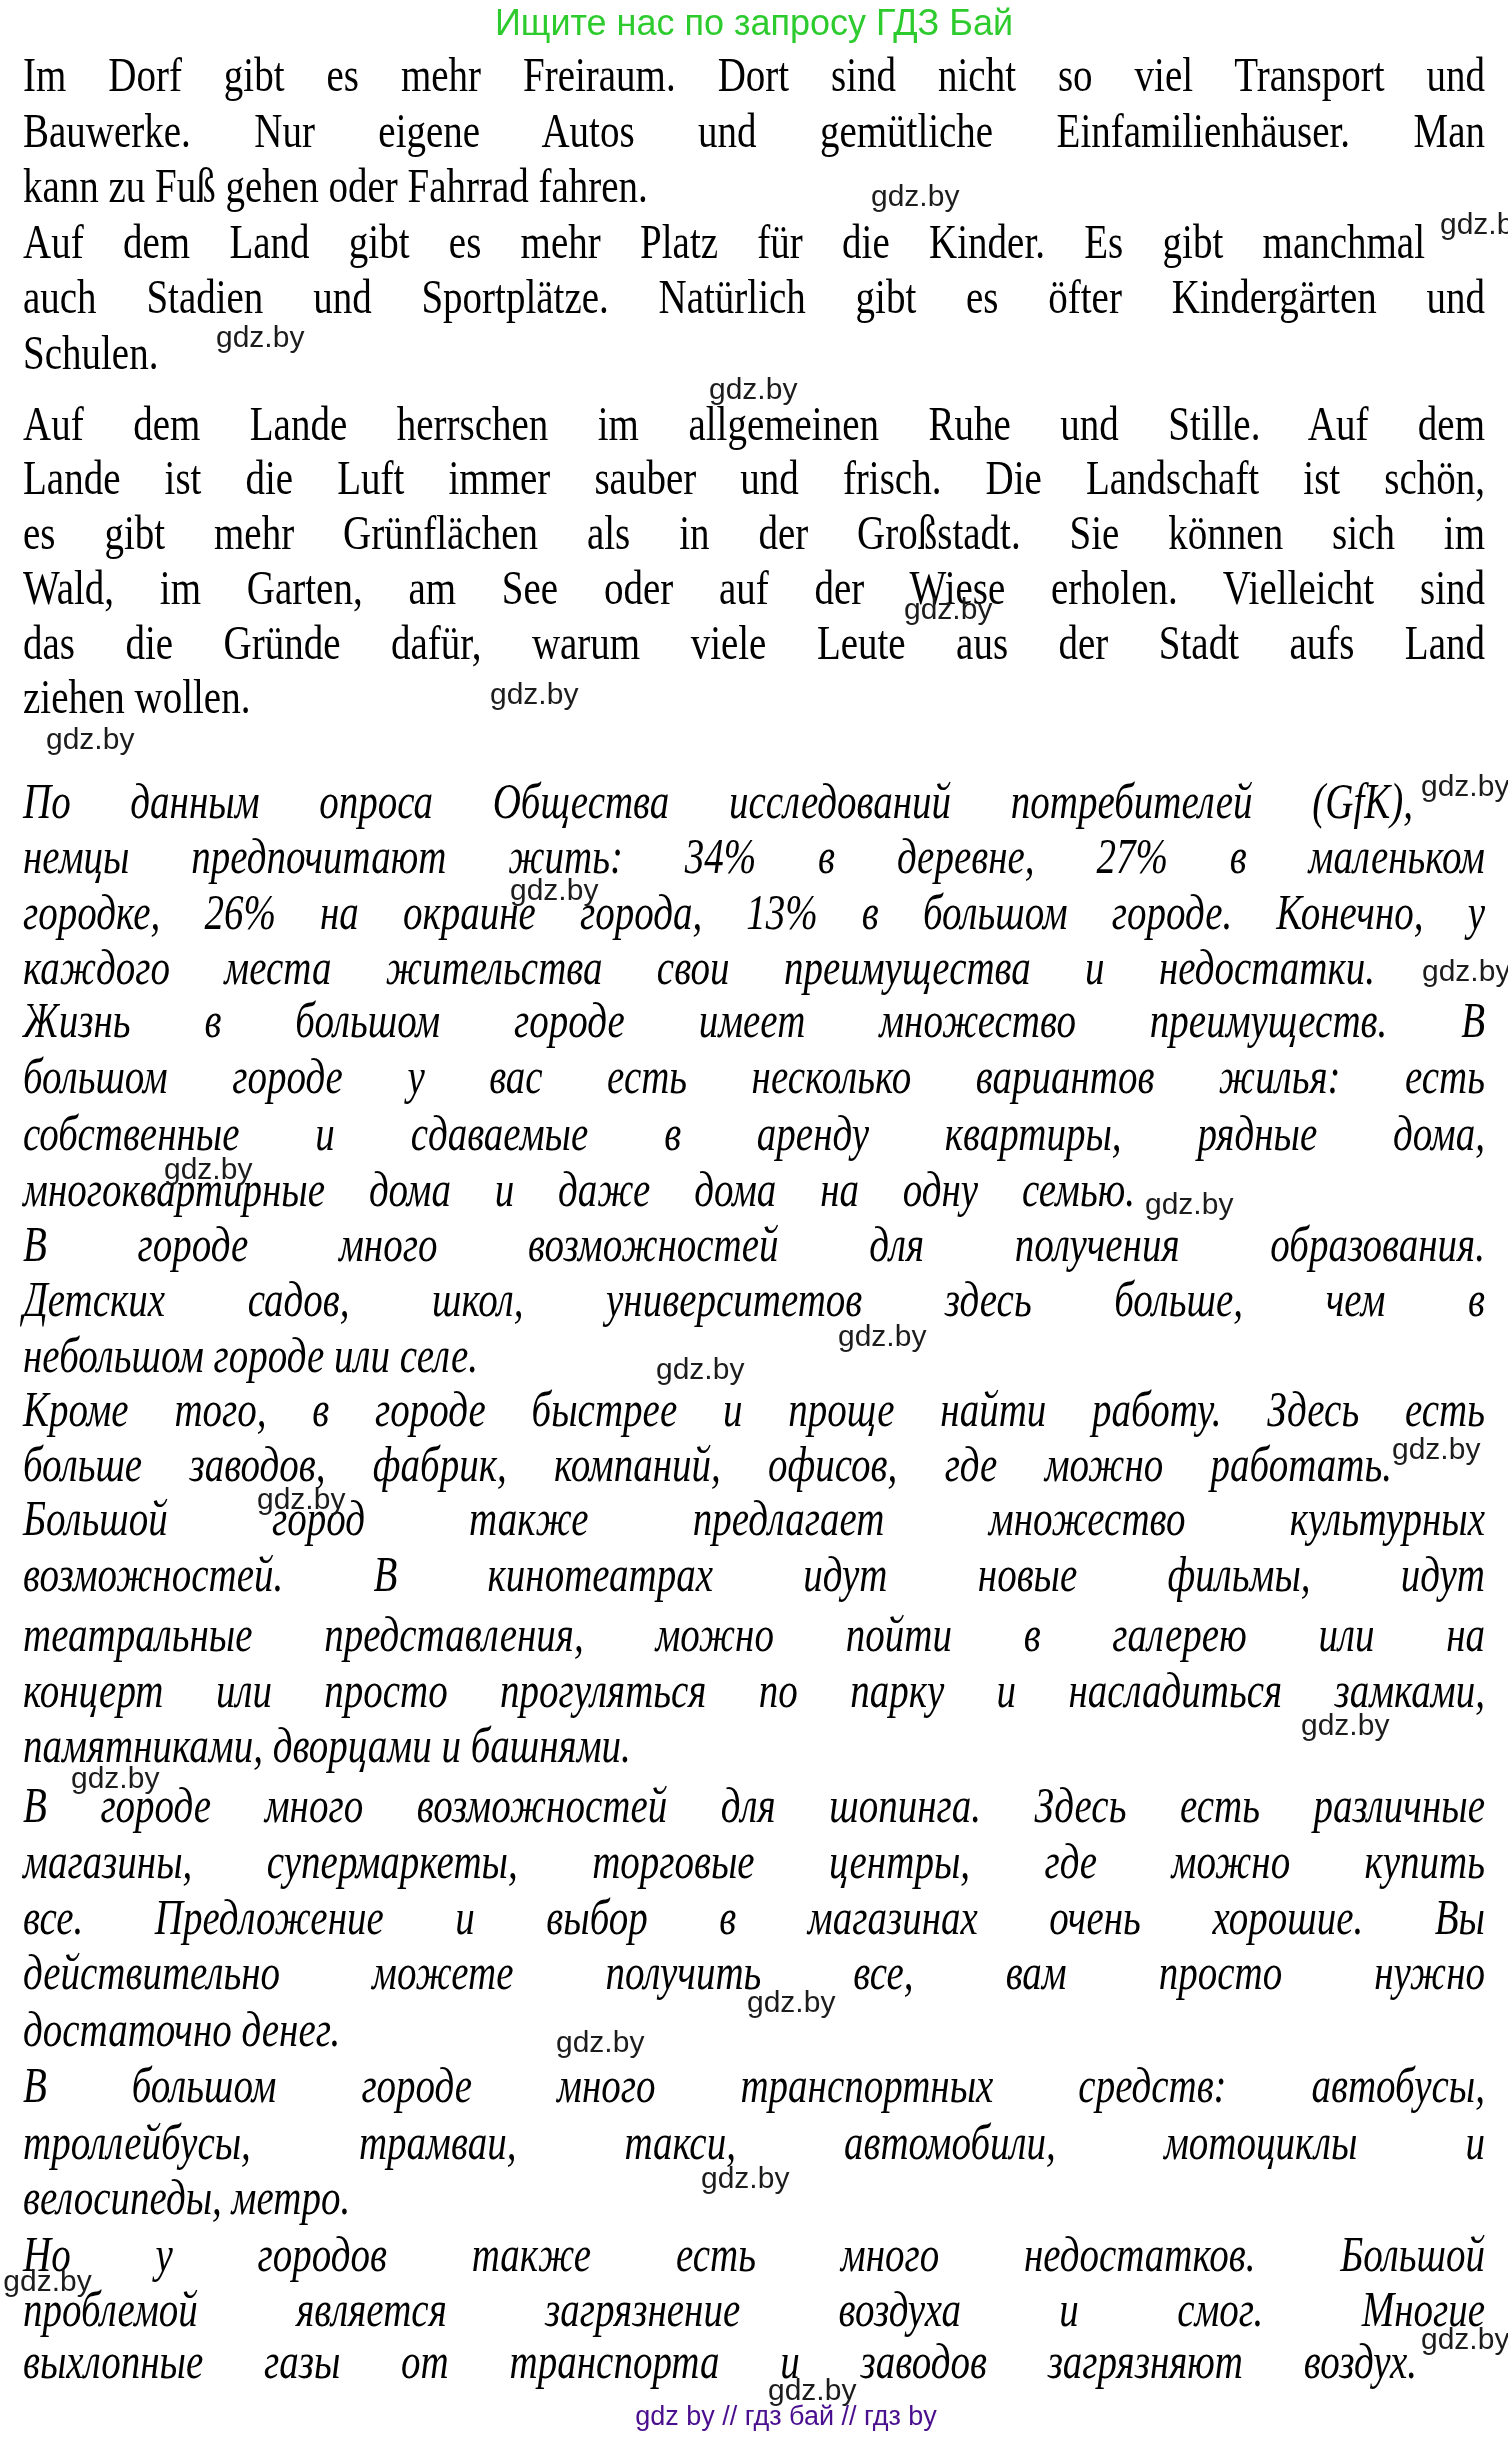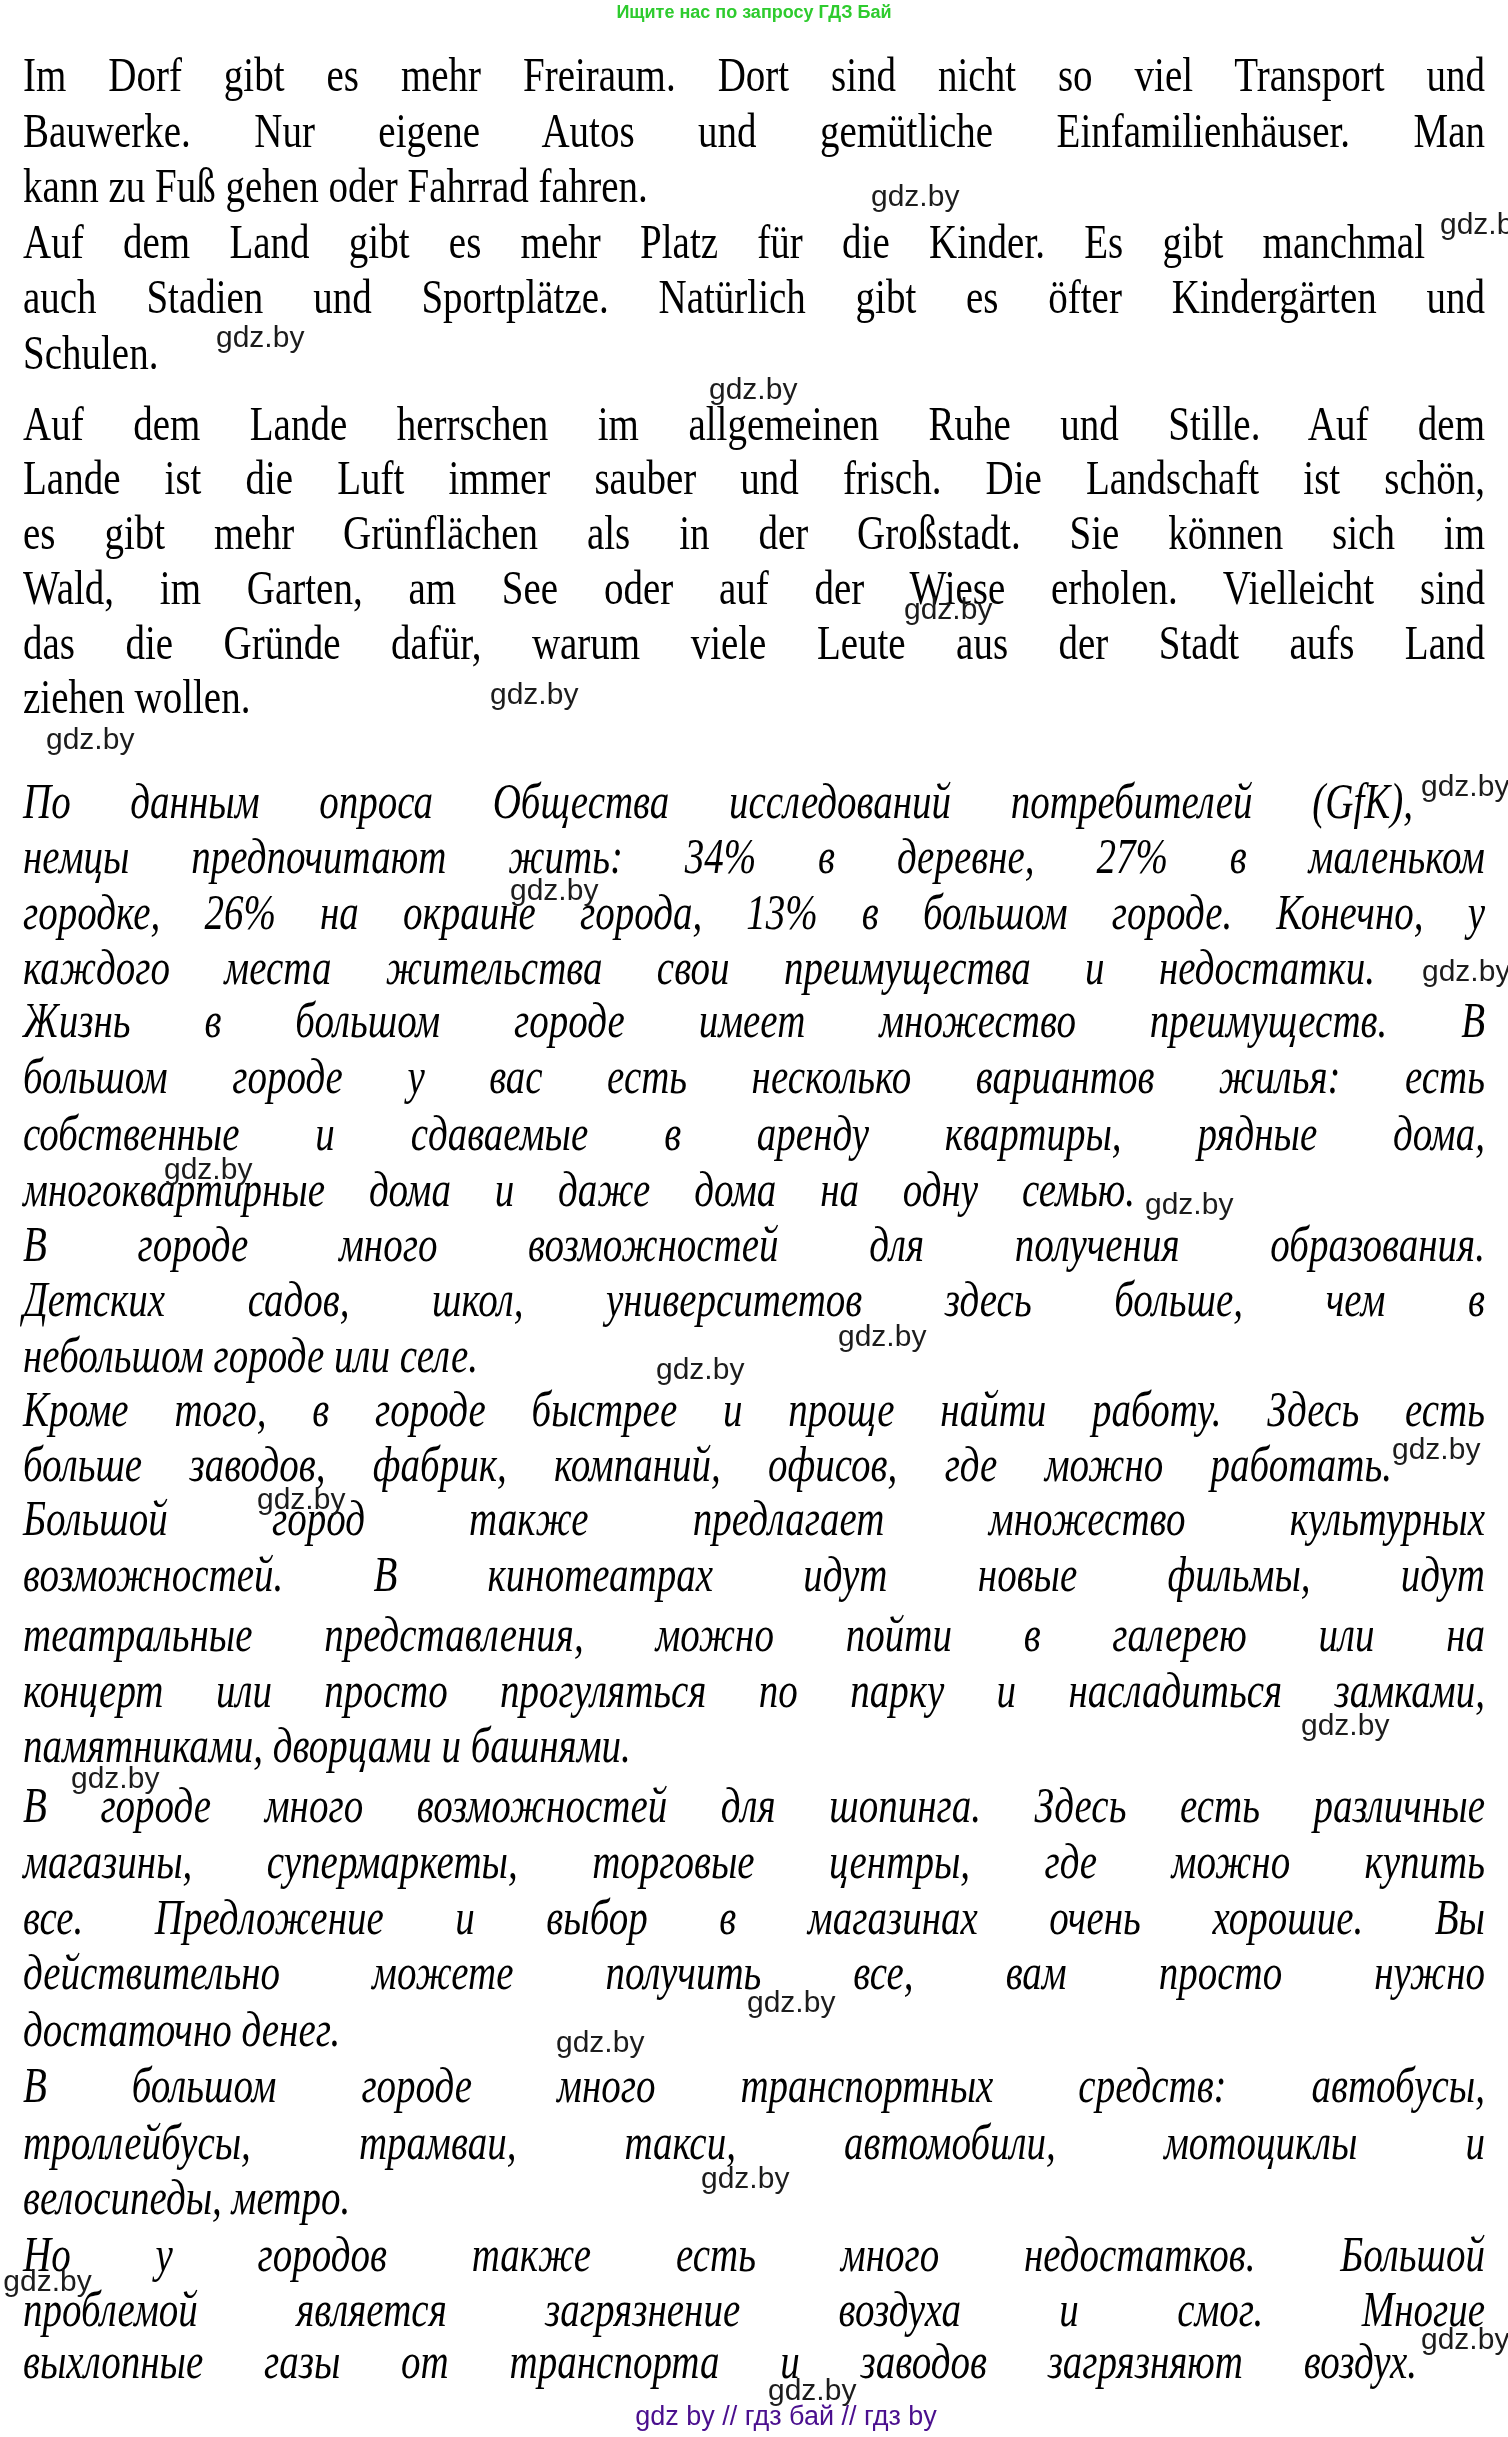--- a/index.html
+++ b/index.html
@@ -9,23 +9,22 @@
     height: 2438px;
     background: #ffffff;
     overflow: hidden;
   }
   .banner {
     position: absolute;
     top: 1.7px; left: 0;
     width: 100%;
     text-align: center;
     font-family: "Liberation Sans", sans-serif;
-    font-size: 18px;
+    font-size: 36px;
     color: #2ecb2e;
-    font-weight: bold;
   }
   .ln {
     position: absolute;
     left: 23px;
     width: 1462px;
     color: #000000;
     transform-origin: left top;
   }
   .de {
     font-family: "Liberation Serif", serif;

